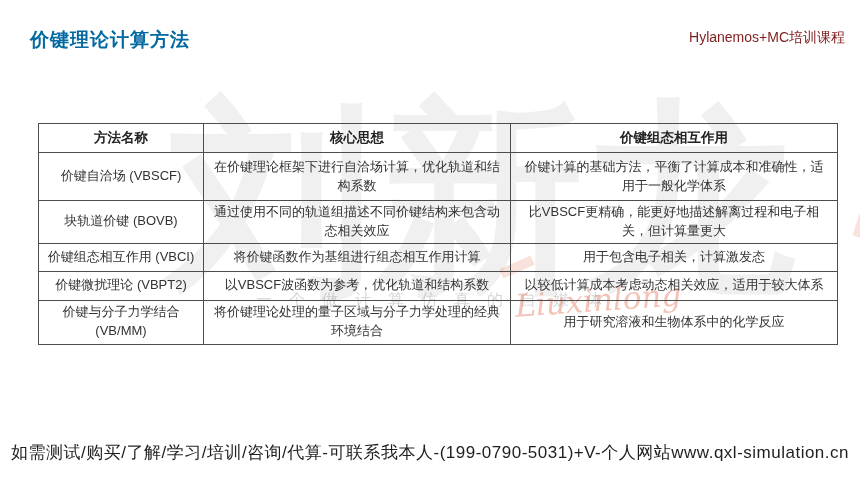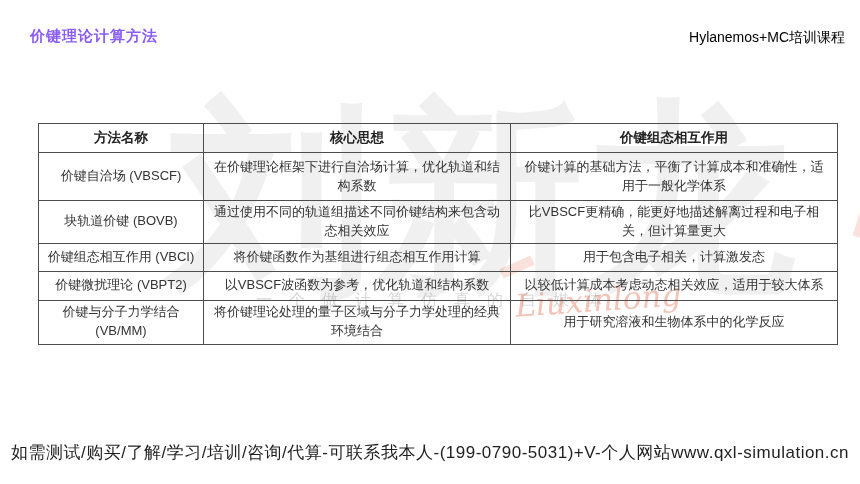--- a/index.html
+++ b/index.html
@@ -57,31 +57,31 @@
   .wm-shard-1 { left: 838px; top: 150px; width: 16px; height: 90px; transform: rotate(18deg); }
   .wm-shard-2 { left: 472px; top: 262px; width: 34px; height: 10px; transform: rotate(-24deg); }
 
   
   .content { position: relative; z-index: 1; }
 
   .page-title {
     position: absolute;
     left: 30px;
     top: 27px;
-    font-size: 15px;
+    font-size: 19px;
     font-weight: bold;
-    color: #8b5cf6;
+    color: #0369a1;
     letter-spacing: 1px;
   }
   .header-right {
     position: absolute;
     top: 29px;
     right: 15px;
     font-size: 14px;
-    color: #000000;
+    color: #7f1d1d;
     margin-left: 32px;
   }
 
   table.methods {
     position: absolute;
     left: 38px;
     top: 123px;
     width: 799px;
     border-collapse: collapse;
     table-layout: fixed;

